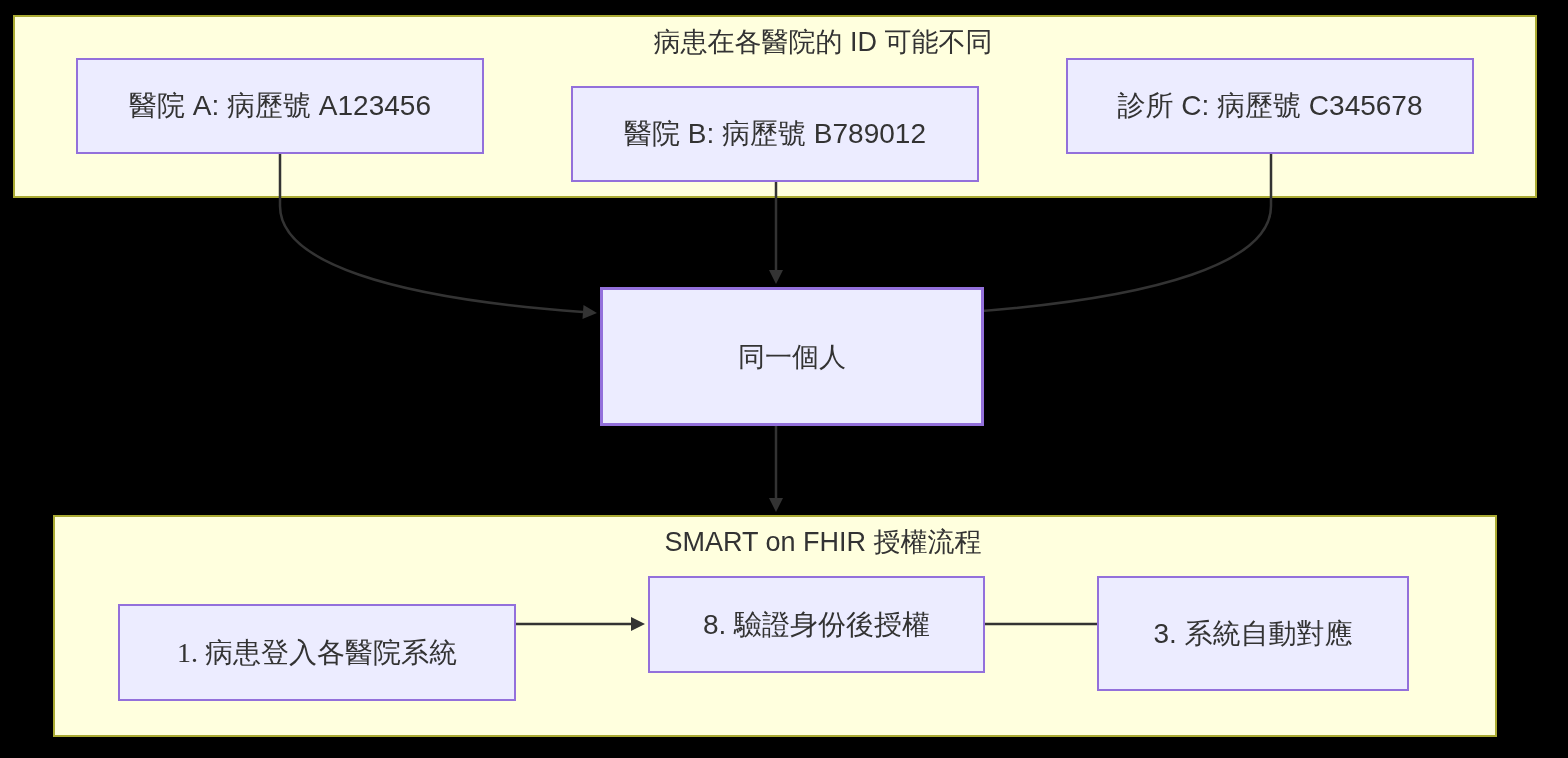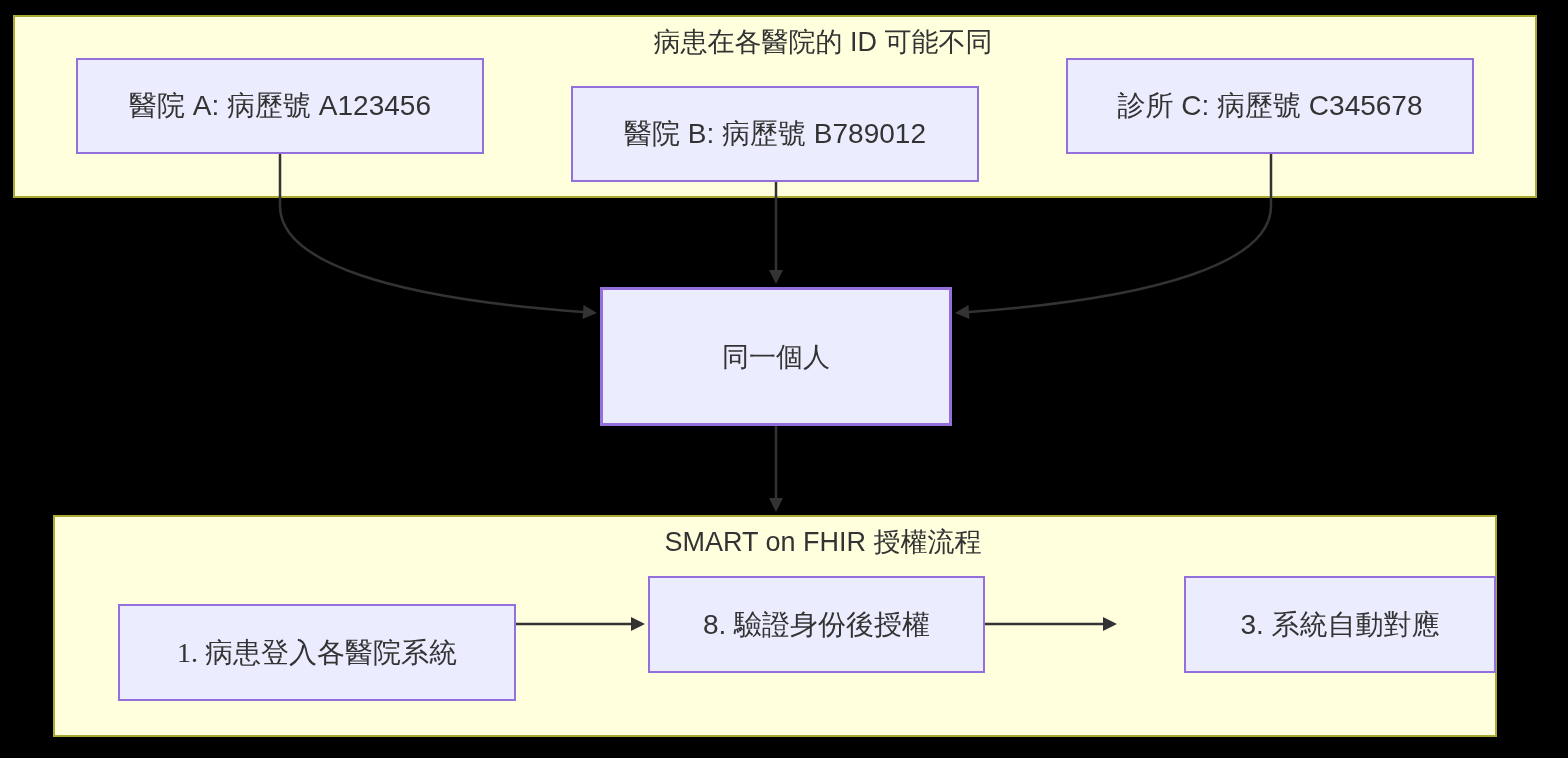--- a/index.html
+++ b/index.html
@@ -94,29 +94,29 @@
   </div>
 
   <div class="node" style="left:571px; top:58px; width:408px; height:96px;margin-top:28px;">
     <span>醫院 B: 病歷號 B789012</span>
   </div>
 
   <div class="node" style="left:1066px; top:58px; width:408px; height:96px;">
     <span>診所 C: 病歷號 C345678</span>
   </div>
 
-  <div class="node emphasis" style="left:600px; top:287px; width:352px; height:139px;">
+  <div class="node emphasis" style="left:600px; top:287px; width:384px; height:139px;">
     <span>同一個人</span>
   </div>
 
   <div class="node" style="left:118px; top:604px; width:398px; height:97px;font-family:Liberation Serif, serif;">
     <span>1. 病患登入各醫院系統</span>
   </div>
 
   <div class="node" style="left:648px; top:576px; width:337px; height:97px;">
     <span>8. 驗證身份後授權</span>
   </div>
 
-  <div class="node" style="left:1184px; top:576px; width:312px; height:97px;">
+  <div class="node" style="left:1097px; top:576px; width:312px; height:115px;">
     <span>3. 系統自動對應</span>
   </div>
 
 </div>
 
 </body></html>

